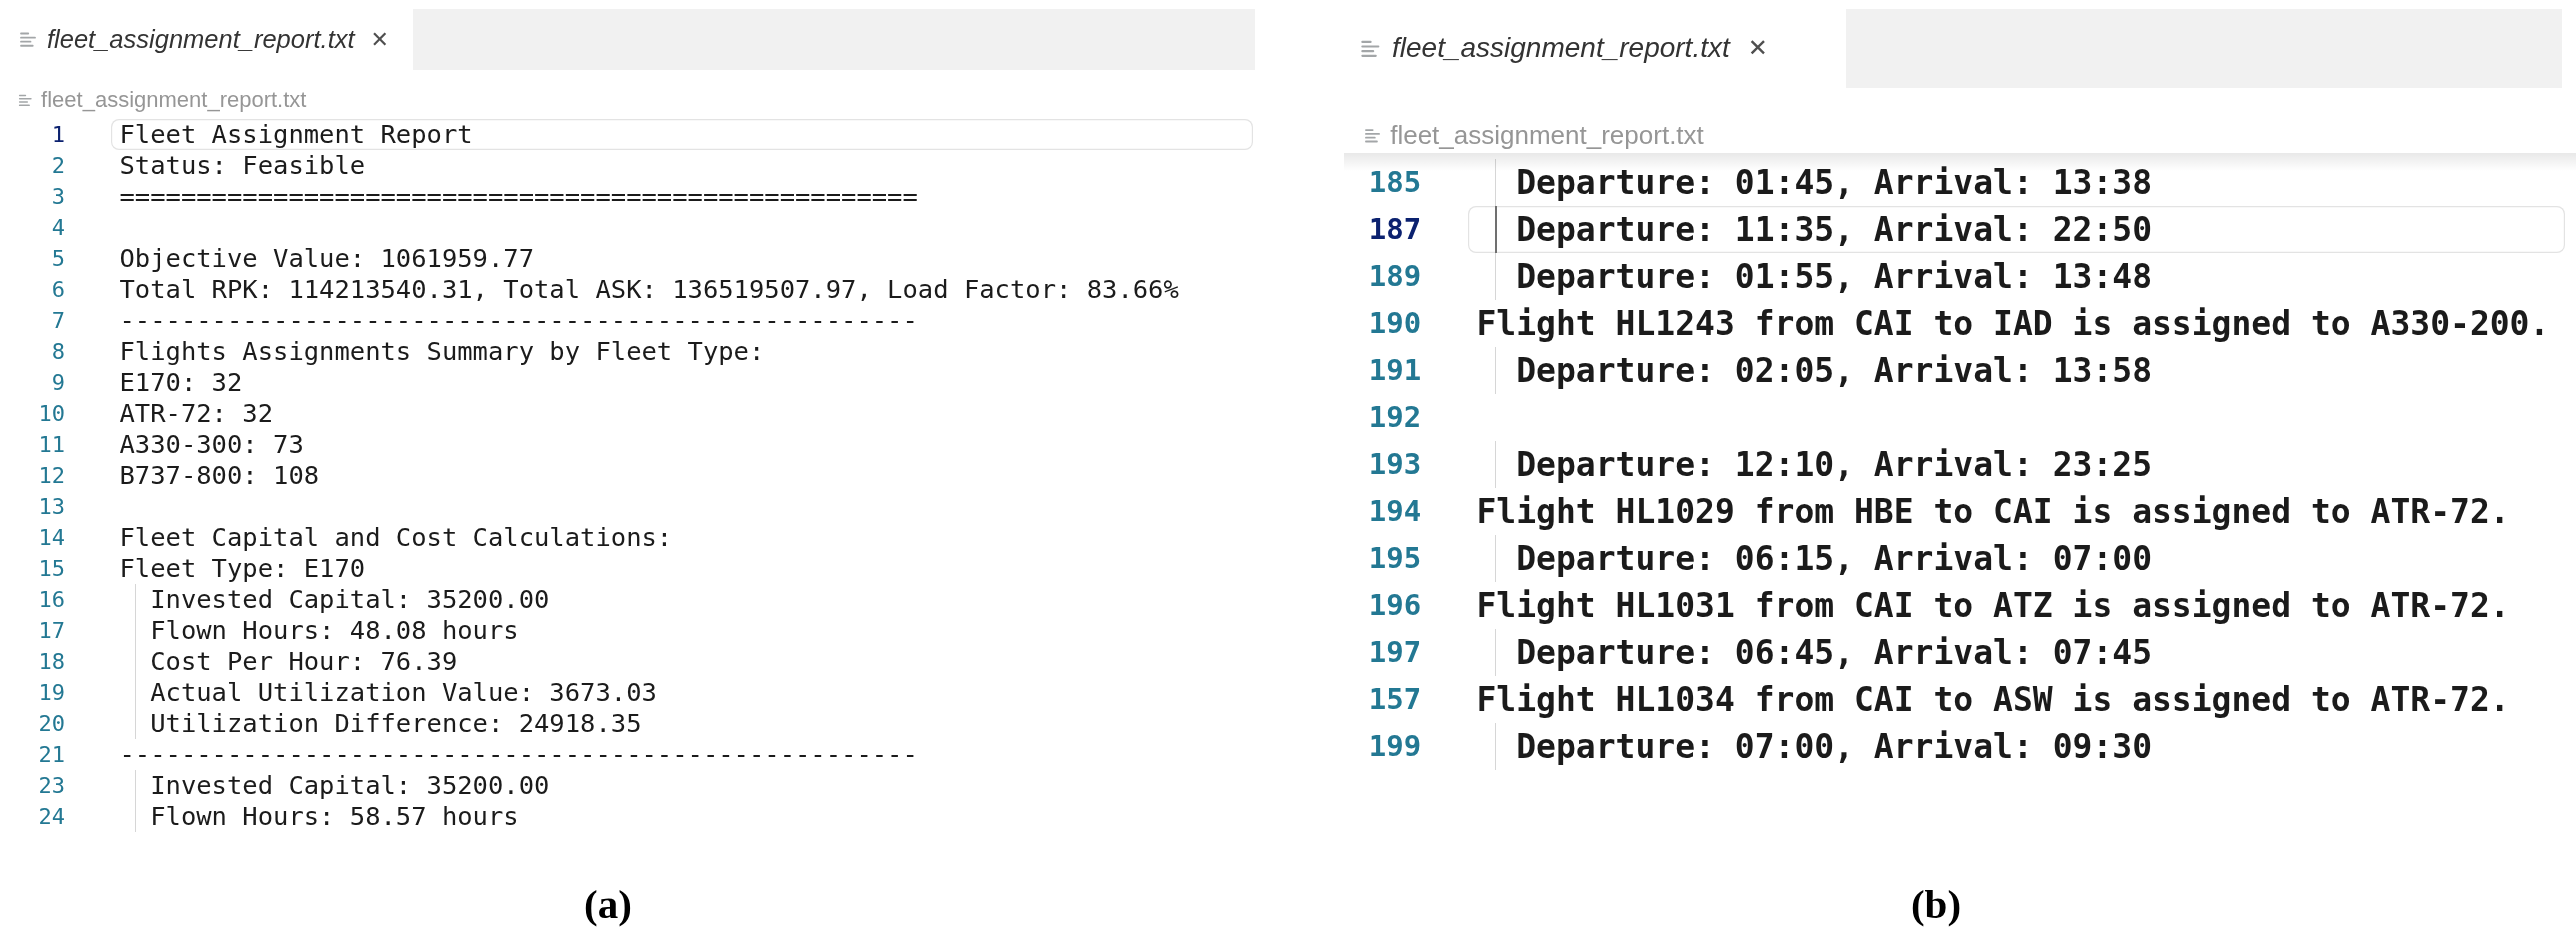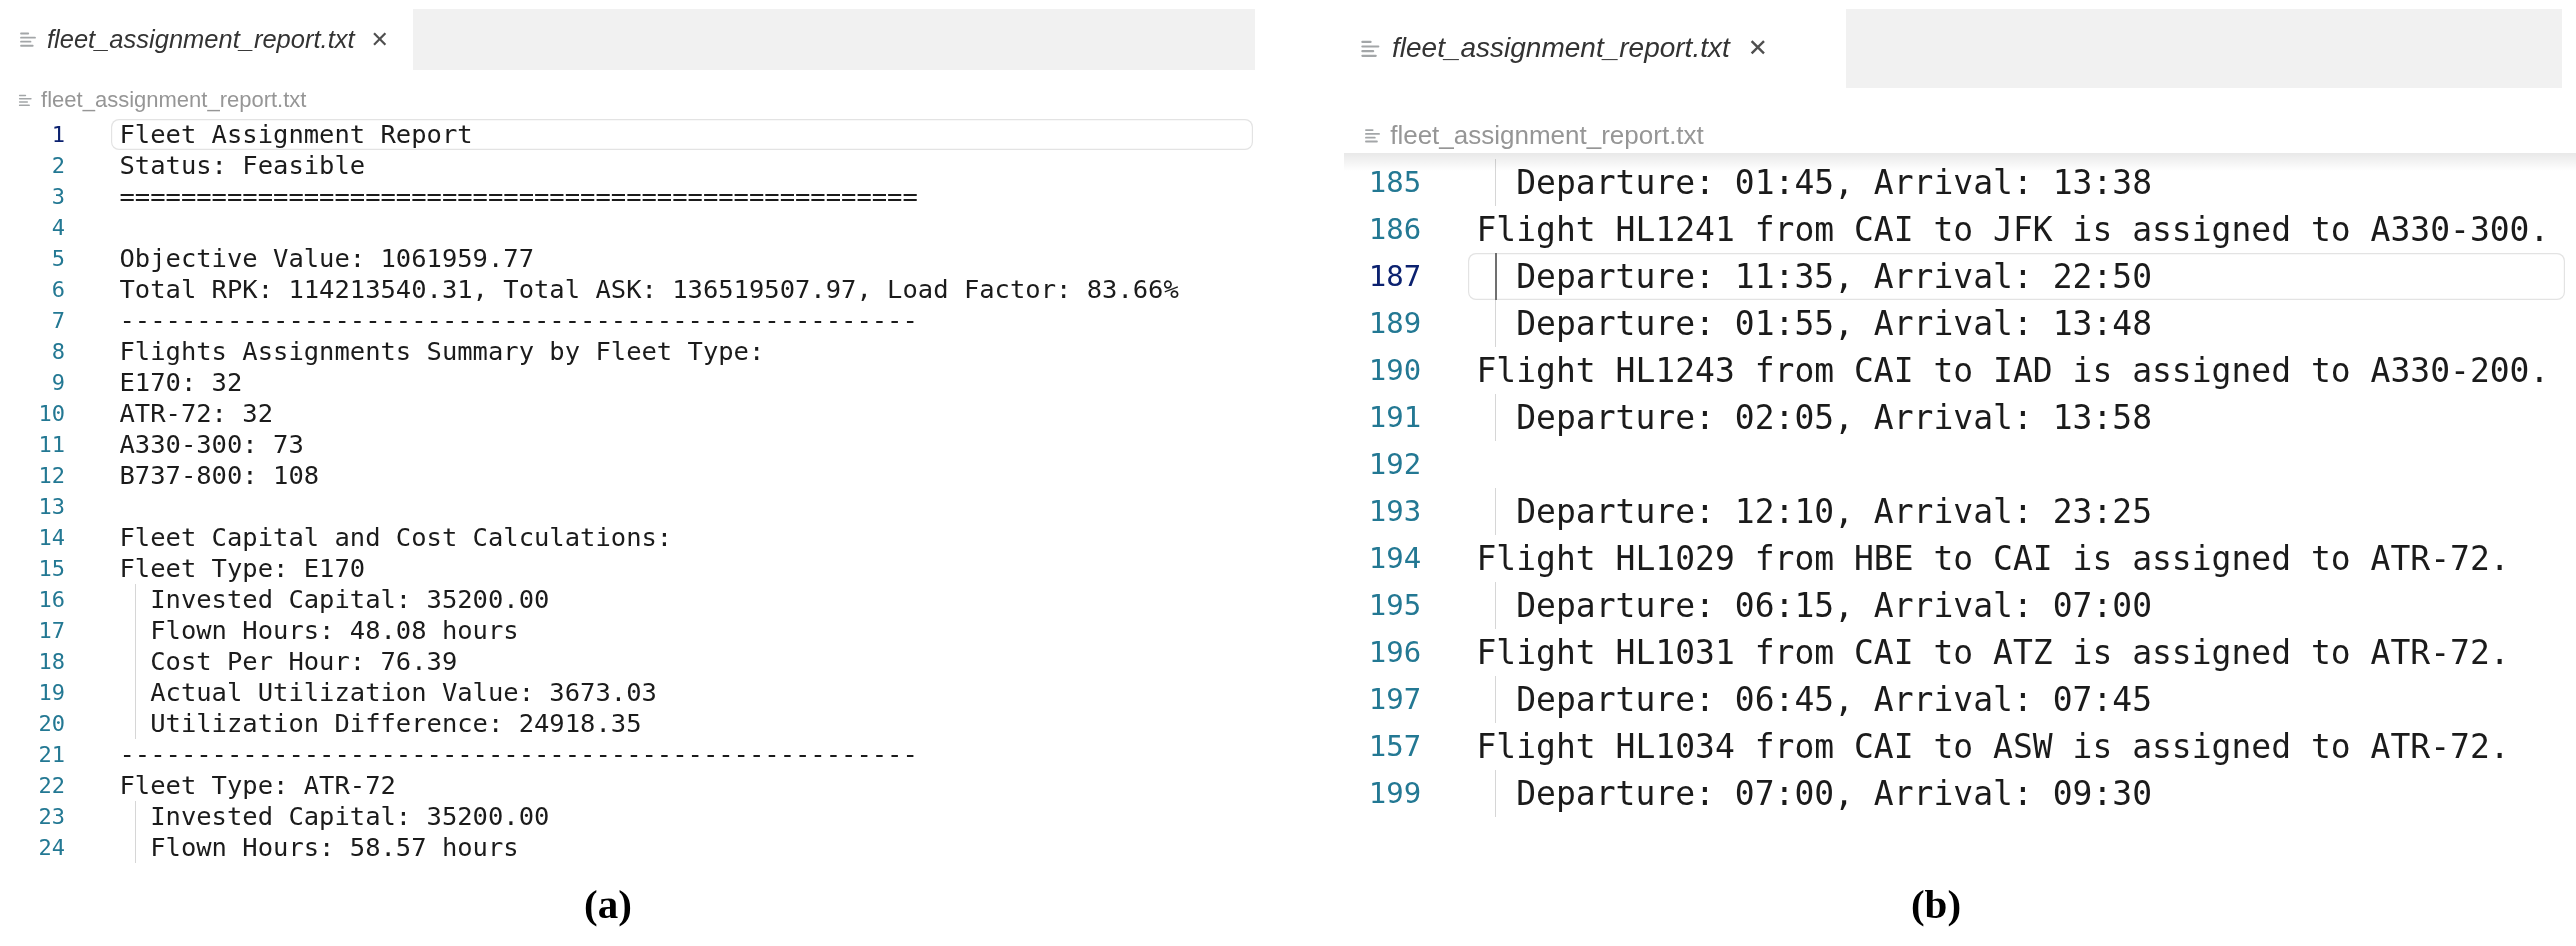--- a/index.html
+++ b/index.html
@@ -34,21 +34,21 @@
   #panel-b .breadcrumb-label{font-size:26px;margin-left:9.7px;}
 
   .scroll-shadow{position:absolute;left:0;top:153px;width:100%;height:18px;z-index:3;
        background:linear-gradient(to bottom,rgba(0,0,0,0.09),rgba(0,0,0,0));}
 
   
   .editor{position:absolute;left:0;right:0;z-index:1;
           font-family:"DejaVu Sans Mono","Liberation Mono",monospace;}
   #editor-a{top:119px;--fs:25.5px;--lh:31px;--gutter-w:58px;--code-ml:41px;
             --code-mr:1.8px;--guide-x:24px;--ln-fs:22px;}
-  #editor-b{top:159px;--fs:33px;--lh:47px;--gutter-w:82px;--code-ml:42px;
+  #editor-b{top:159px;font-weight:bold;--fs:33px;--lh:47px;--gutter-w:82px;--code-ml:42px;
             --code-mr:11px;--guide-x:27px;--ln-fs:29px;}
   .row{display:flex;height:var(--lh);line-height:var(--lh);}
   .ln{box-sizing:border-box;width:var(--gutter-w);padding-right:4.9px;text-align:right;
       font-size:var(--ln-fs);color:var(--line-number);flex:0 0 auto;}
   .row.active .ln{color:var(--active-line-number);}
   .code{position:relative;flex:1;margin-left:var(--code-ml);margin-right:var(--code-mr);
         padding-left:8.5px;font-size:var(--fs);color:var(--code-text);white-space:pre;
         box-sizing:border-box;border-radius:8px;}
   .row.active .code{box-shadow:inset 0 0 0 1.2px var(--current-line-border);}
   .row.indented .code::before{content:"";position:absolute;left:var(--guide-x);top:0;
@@ -166,24 +166,20 @@
         <span class="code">  Actual Utilization Value: 3673.03</span>
       </div>
       <div class="row indented">
         <span class="ln">20</span>
         <span class="code">  Utilization Difference: 24918.35</span>
       </div>
       <div class="row">
         <span class="ln">21</span>
         <span class="code">----------------------------------------------------</span>
       </div>
-      <div class="row">
-        <span class="ln">22</span>
-        <span class="code">Fleet Type: ATR-72</span>
-      </div>
       <div class="row indented">
         <span class="ln">23</span>
         <span class="code">  Invested Capital: 35200.00</span>
       </div>
       <div class="row indented">
         <span class="ln">24</span>
         <span class="code">  Flown Hours: 58.57 hours</span>
       </div>
     </div>
 </div>
@@ -208,24 +204,20 @@
       <rect x="1" y="12.8" width="12" height="1.7" rx="0.8" fill="#a3a6a8"></rect>
     </svg>
     <span class="breadcrumb-label">fleet_assignment_report.txt</span>
   </div>
   <div class="scroll-shadow"></div>
   <div class="editor" id="editor-b">
       <div class="row indented">
         <span class="ln">185</span>
         <span class="code">  Departure: 01:45, Arrival: 13:38</span>
       </div>
-      <div class="row">
-        <span class="ln">186</span>
-        <span class="code">Flight HL1241 from CAI to JFK is assigned to A330-300.</span>
-      </div>
       <div class="row active indented">
         <span class="ln">187</span>
         <span class="code">  Departure: 11:35, Arrival: 22:50</span>
       </div>
       <div class="row indented">
         <span class="ln">189</span>
         <span class="code">  Departure: 01:55, Arrival: 13:48</span>
       </div>
       <div class="row">
         <span class="ln">190</span>

